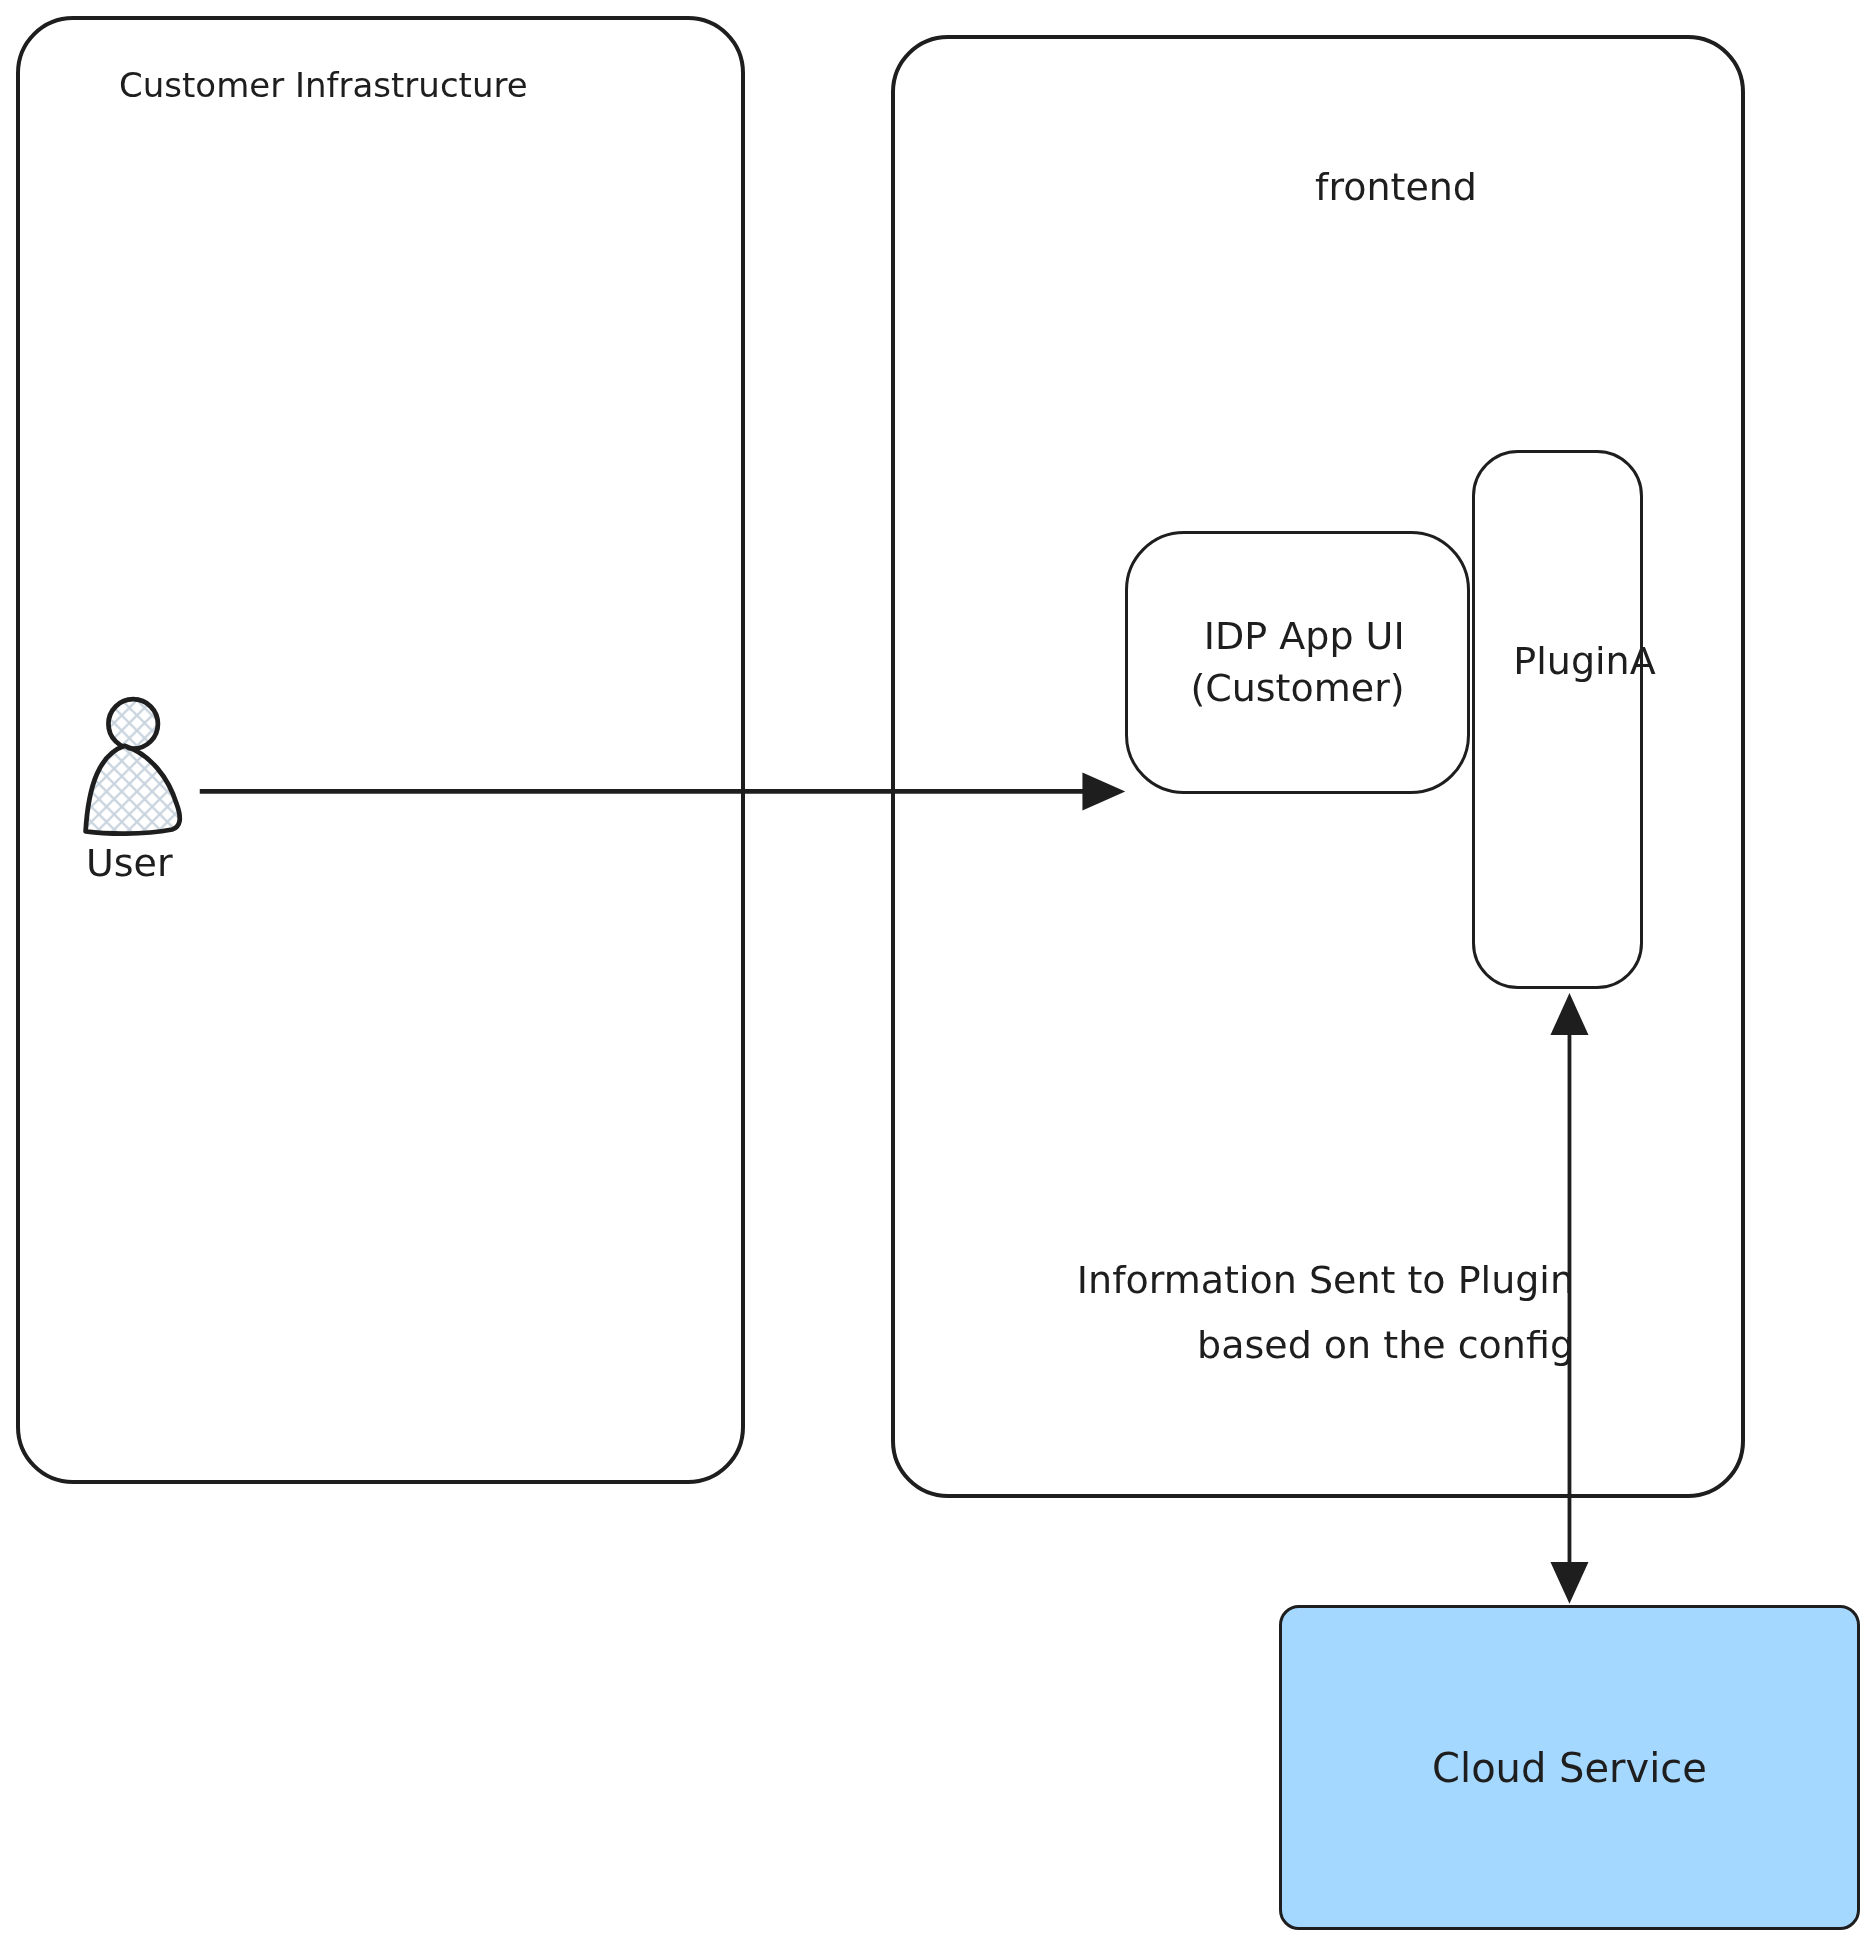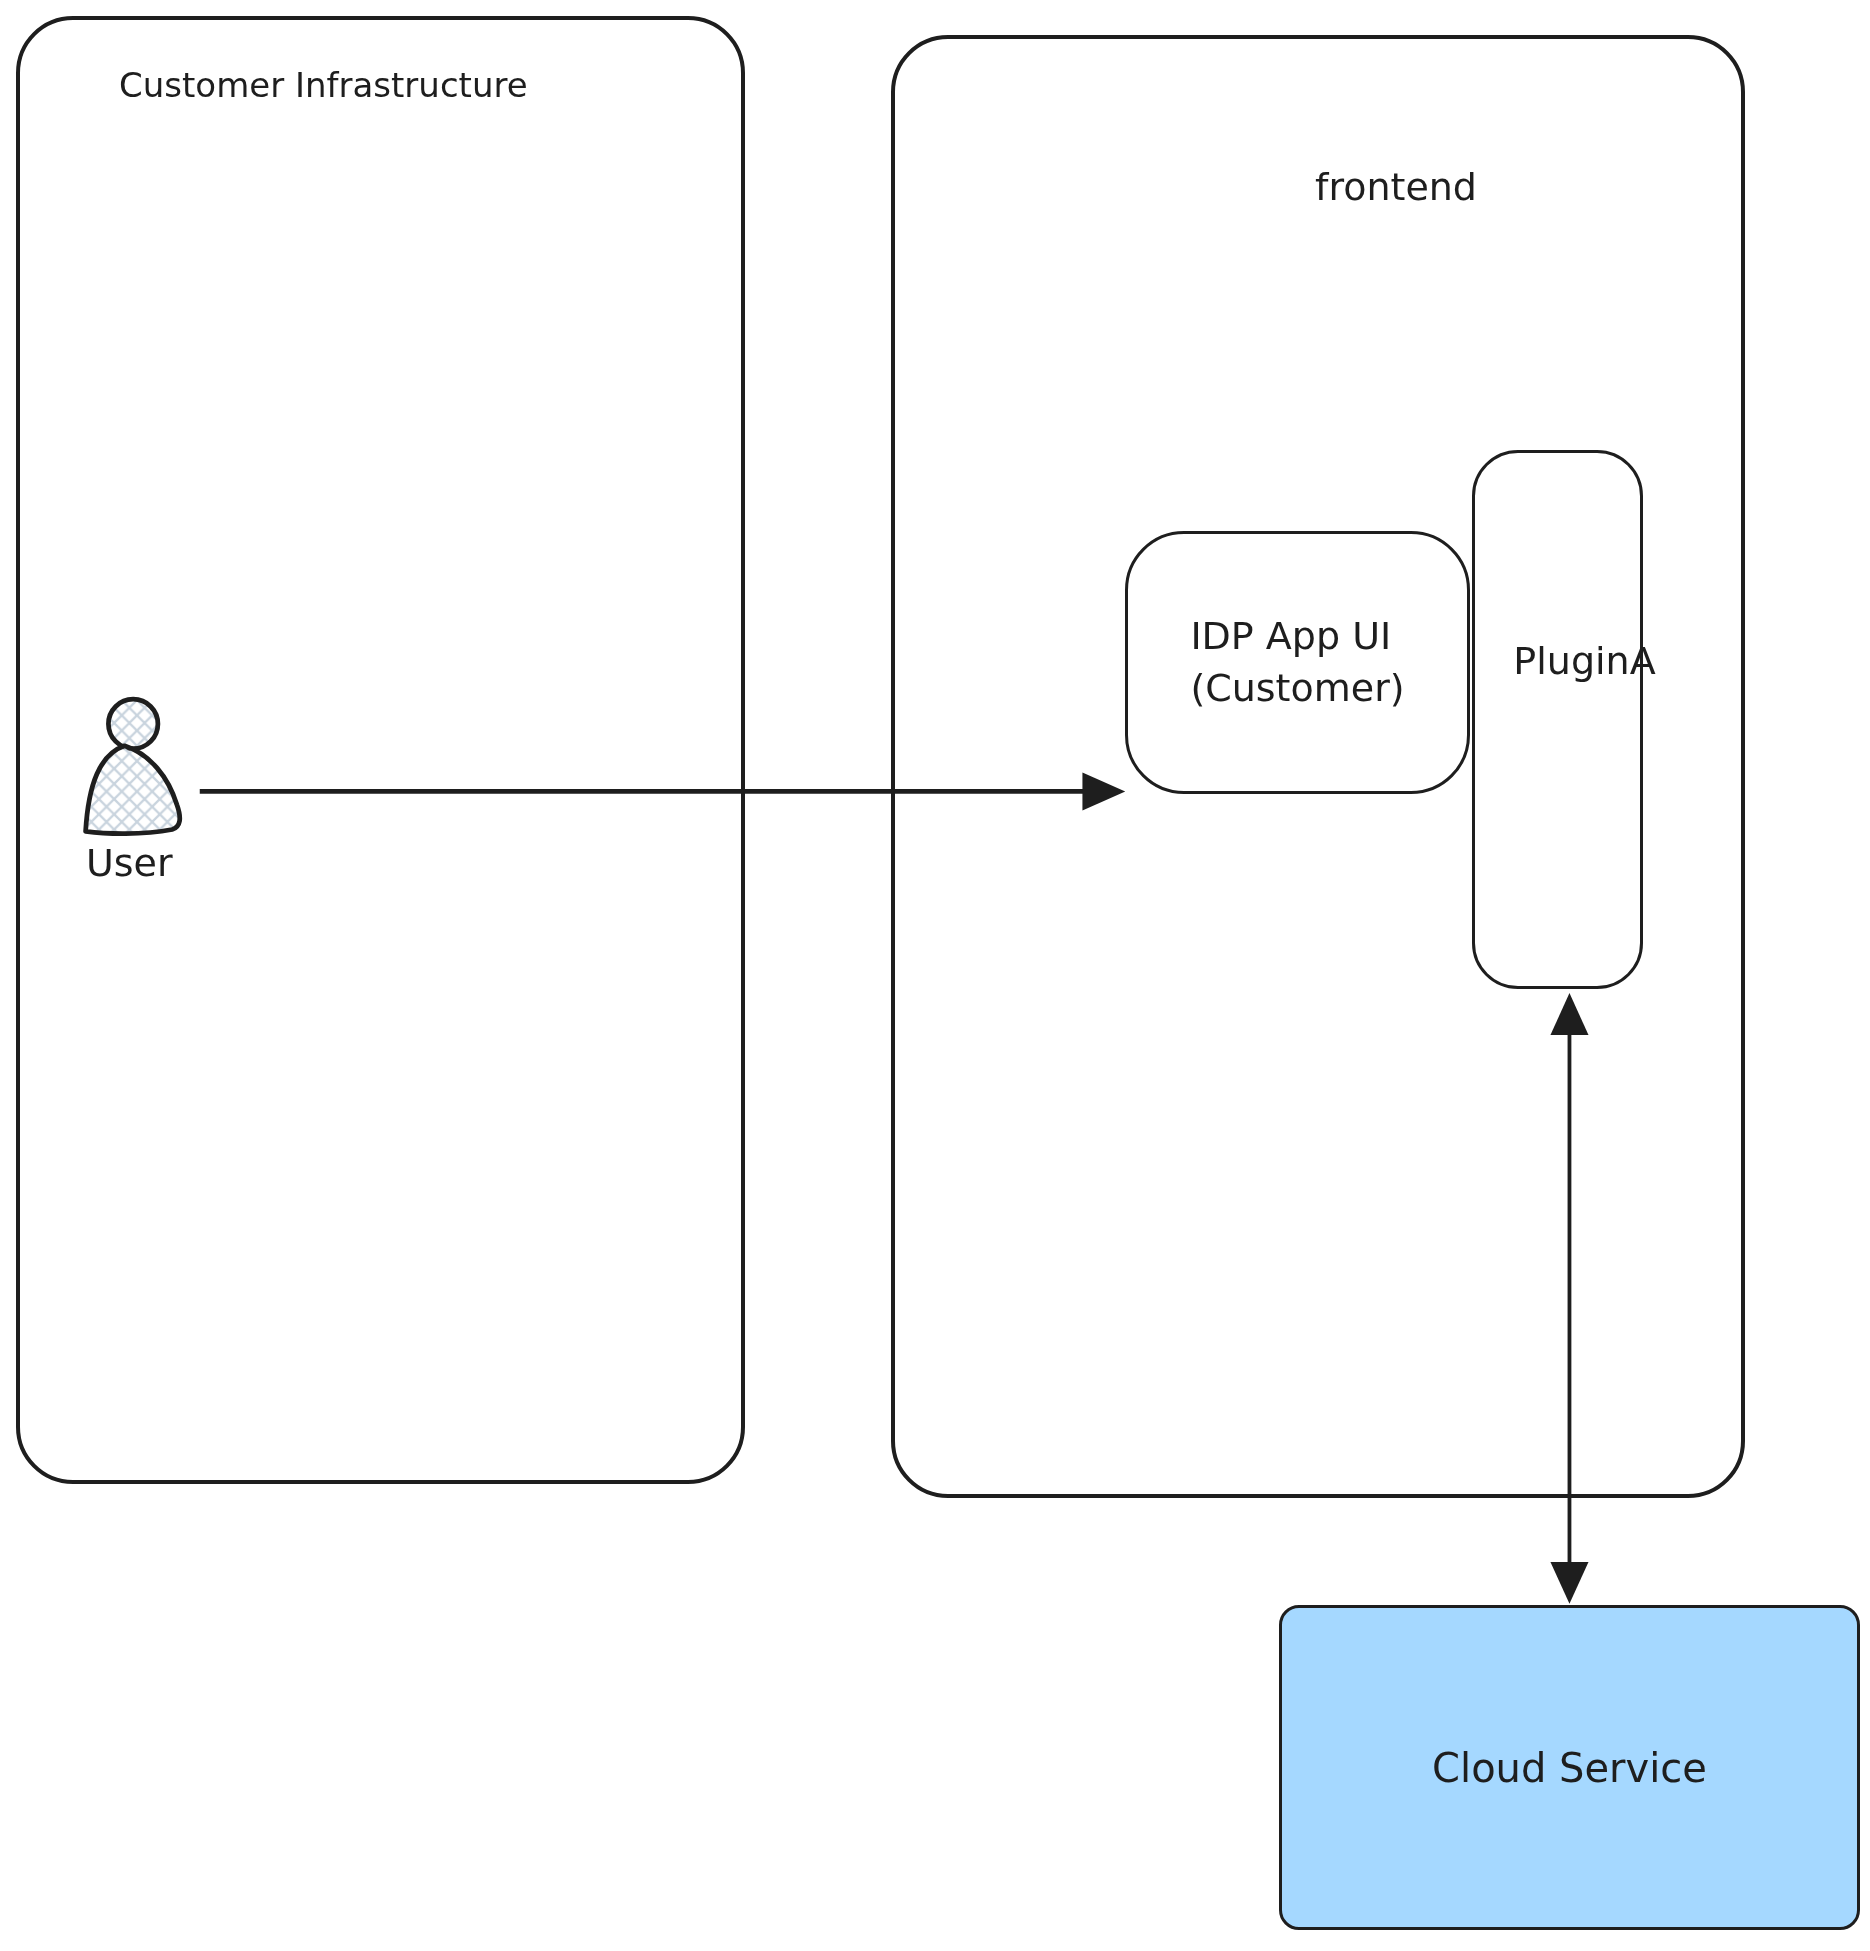--- a/index.html
+++ b/index.html
@@ -15,21 +15,21 @@
     position:absolute;
     box-sizing:border-box;
     border:4.8px solid var(--stroke,#1e1e1e);
     border-radius:57px;
     background:transparent;
   }
   .node {
     border-width:3.8px;
     background:#ffffff;
     display:flex; align-items:center; justify-content:center;
-    text-align:left;
+    text-align:right;
   }
   .customer-box { left:16px; top:16px; width:729px; height:1468px; }
   .harness-box  { left:891px; top:35px; width:854px; height:1463px; }
   .idp-box      { left:1125px; top:531px; width:345px; height:263px; border-radius:59px; }
   .plugina-box  { left:1472px; top:450px; width:171px; height:539px; border-radius:46px; }
   .cloud-box    { left:1279px; top:1605px; width:581px; height:325px; border-radius:20px;
                   background:var(--cloud_fill,#a5d8ff); }
 
   .label { position:absolute; white-space:nowrap; line-height:1.2; }
   .customer-title { left:119px; top:65px;  font-size:34px; }
@@ -68,20 +68,24 @@
   <div class="box node plugina-box"></div>
   <div class="label plugina-label">PluginA</div>
 
   <div class="box node cloud-box">
     <div class="cloud-label">Cloud Service</div>
   </div>
 
   <div class="label customer-title">Customer Infrastructure</div>
   <div class="label frontend-label">frontend</div>
   <div class="label user-label">User</div>
+  <div class="label info-label">
+    <div>Information Sent to Plugin</div>
+    <div>based on the config</div>
+  </div>
 
   <svg class="overlay" viewBox="0 0 1967 2052">
     <defs>
       <pattern id="xhatch" width="16" height="16" patternUnits="userSpaceOnUse">
         <path class="hatch-line" d="M0 16 L16 0 M-4 4 L4 -4 M12 20 L20 12" fill="none"></path>
         <path class="hatch-line" d="M0 0 L16 16 M-4 12 L4 20 M12 -4 L20 4" fill="none"></path>
       </pattern>
     </defs>
 
     <g>

